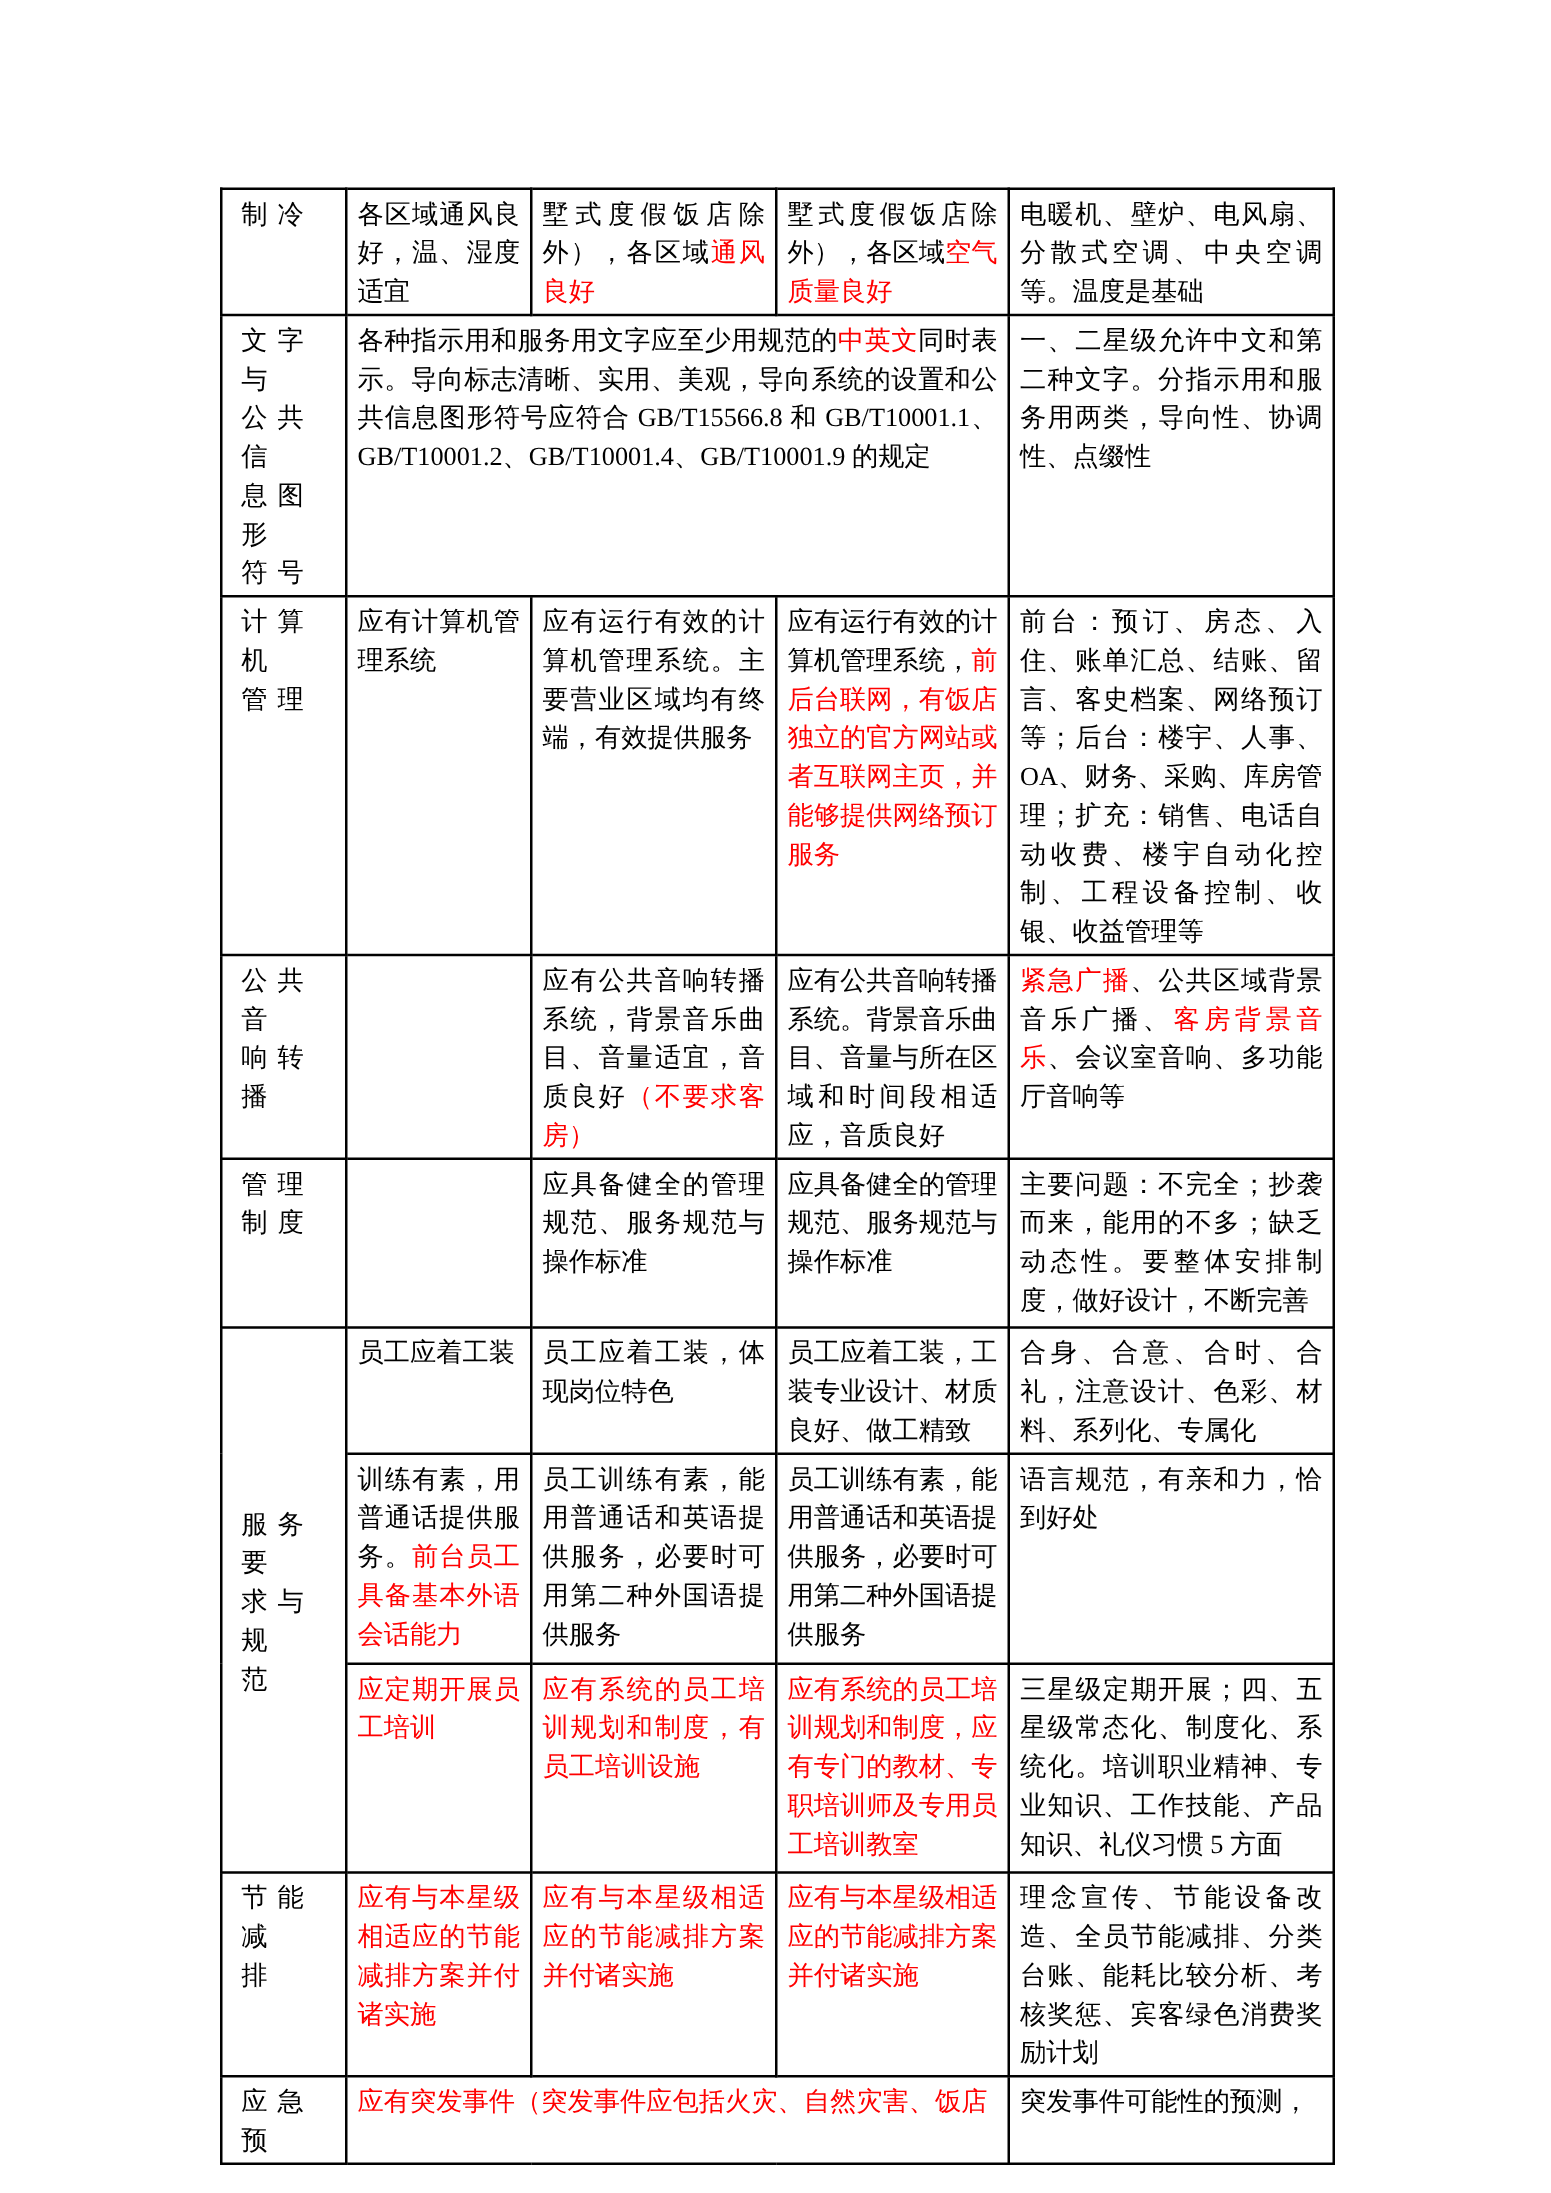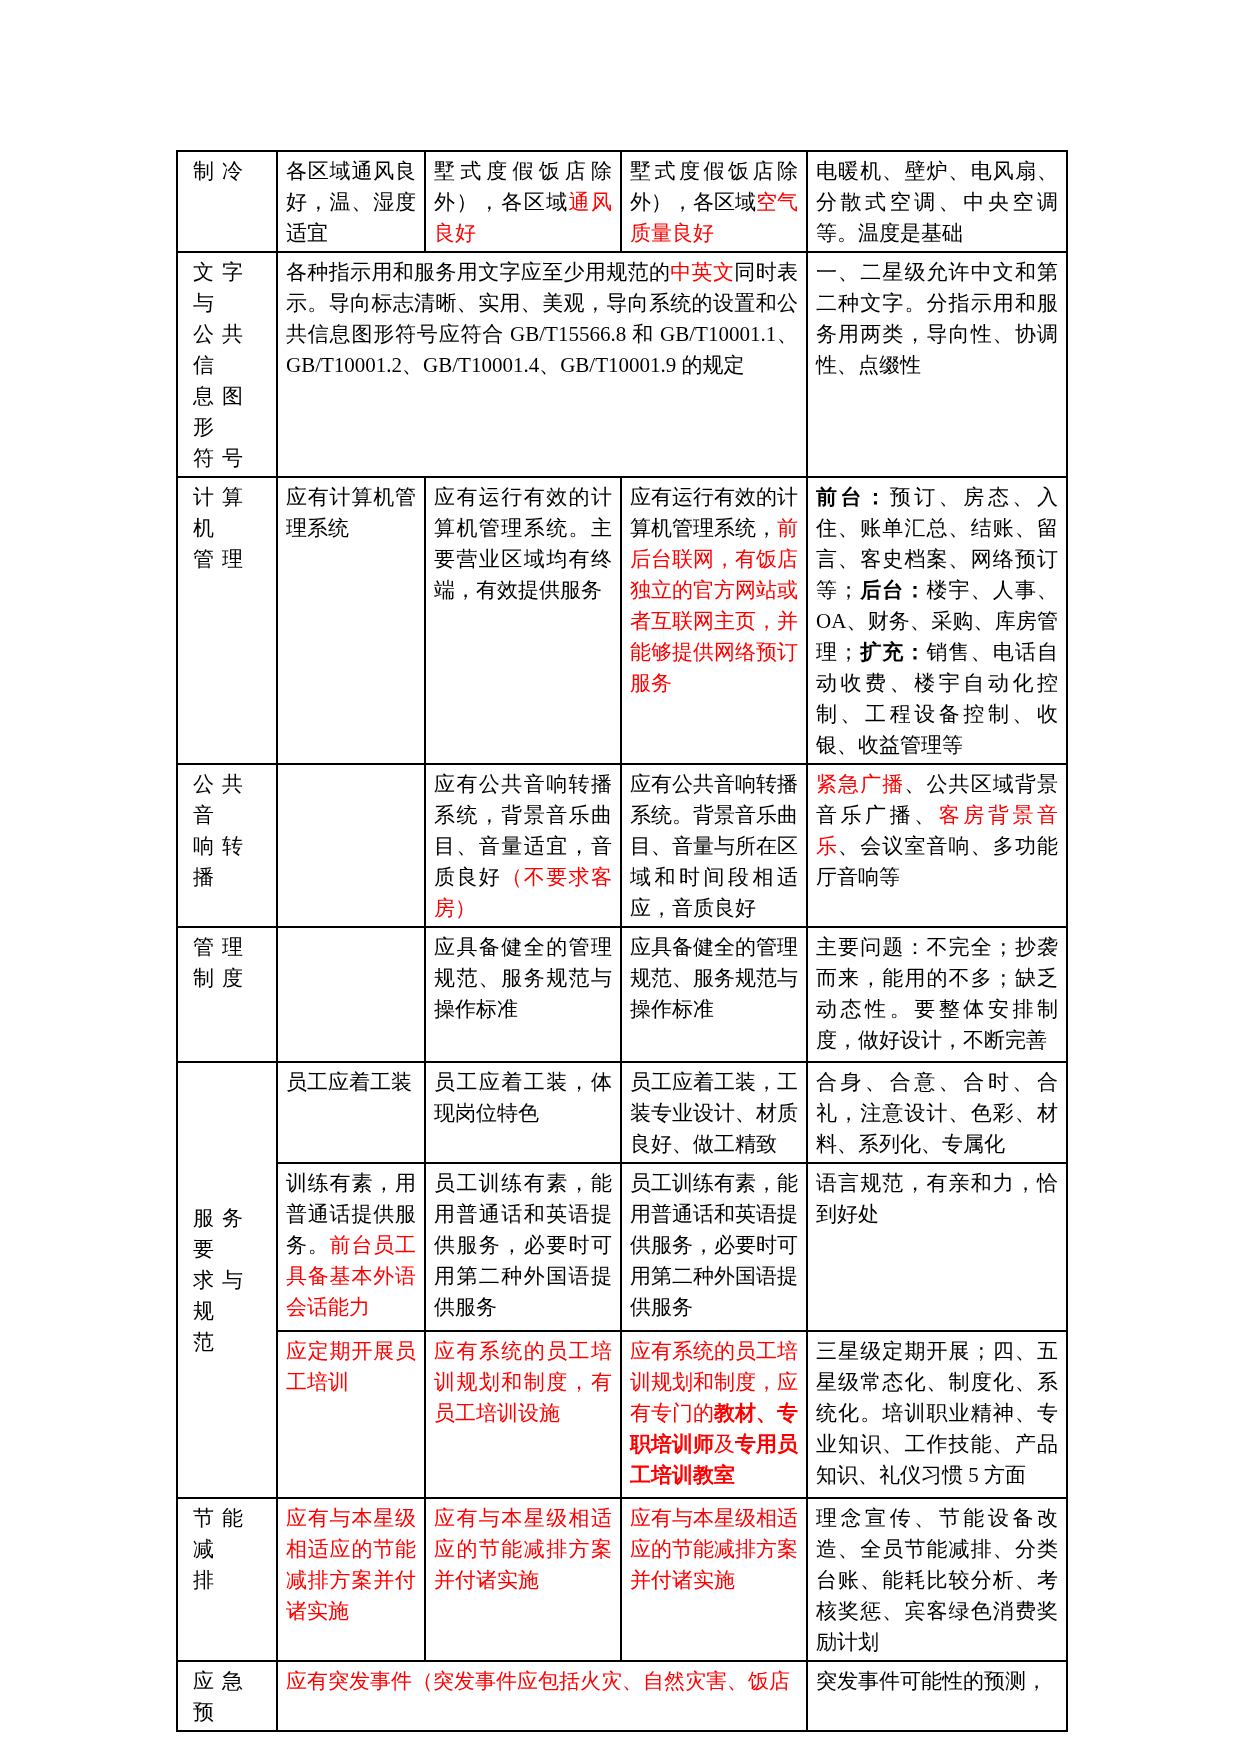--- a/index.html
+++ b/index.html
@@ -37,33 +37,33 @@
     word-break:break-all;
     overflow:hidden;
   }
   .doc-table th{
     text-align:left;
     white-space:pre-line;
     letter-spacing:8px;
     padding-left:15px;
     padding-right:2px;
   }
-  .doc-table th.mid{vertical-align:middle;font-family:Liberation Mono, monospace;}
+  .doc-table th.mid{vertical-align:middle;}
   tr.r1{height:76px;}
   tr.r2{height:150px;}
   tr.r3{height:248px;}
   tr.r4{height:160px;margin-left:36px;}
   tr.r5{height:135px;}
   tr.r6a{height:100px;}
   tr.r6b{height:168px;}
   tr.r6c{height:167px;}
   tr.r7{height:123px;margin-left:32px;}
   tr.r8{height:30px;}
   .red{color:#ff0000;}
-  .bold{font-weight:bold;}
+  .bold{font-weight:normal;}
 </style>
 </head>
 <body>
 
 <div class="page">
   <table class="doc-table">
     <colgroup>
       <col class="c1">
         <col class="c2">
         <col class="c3">

